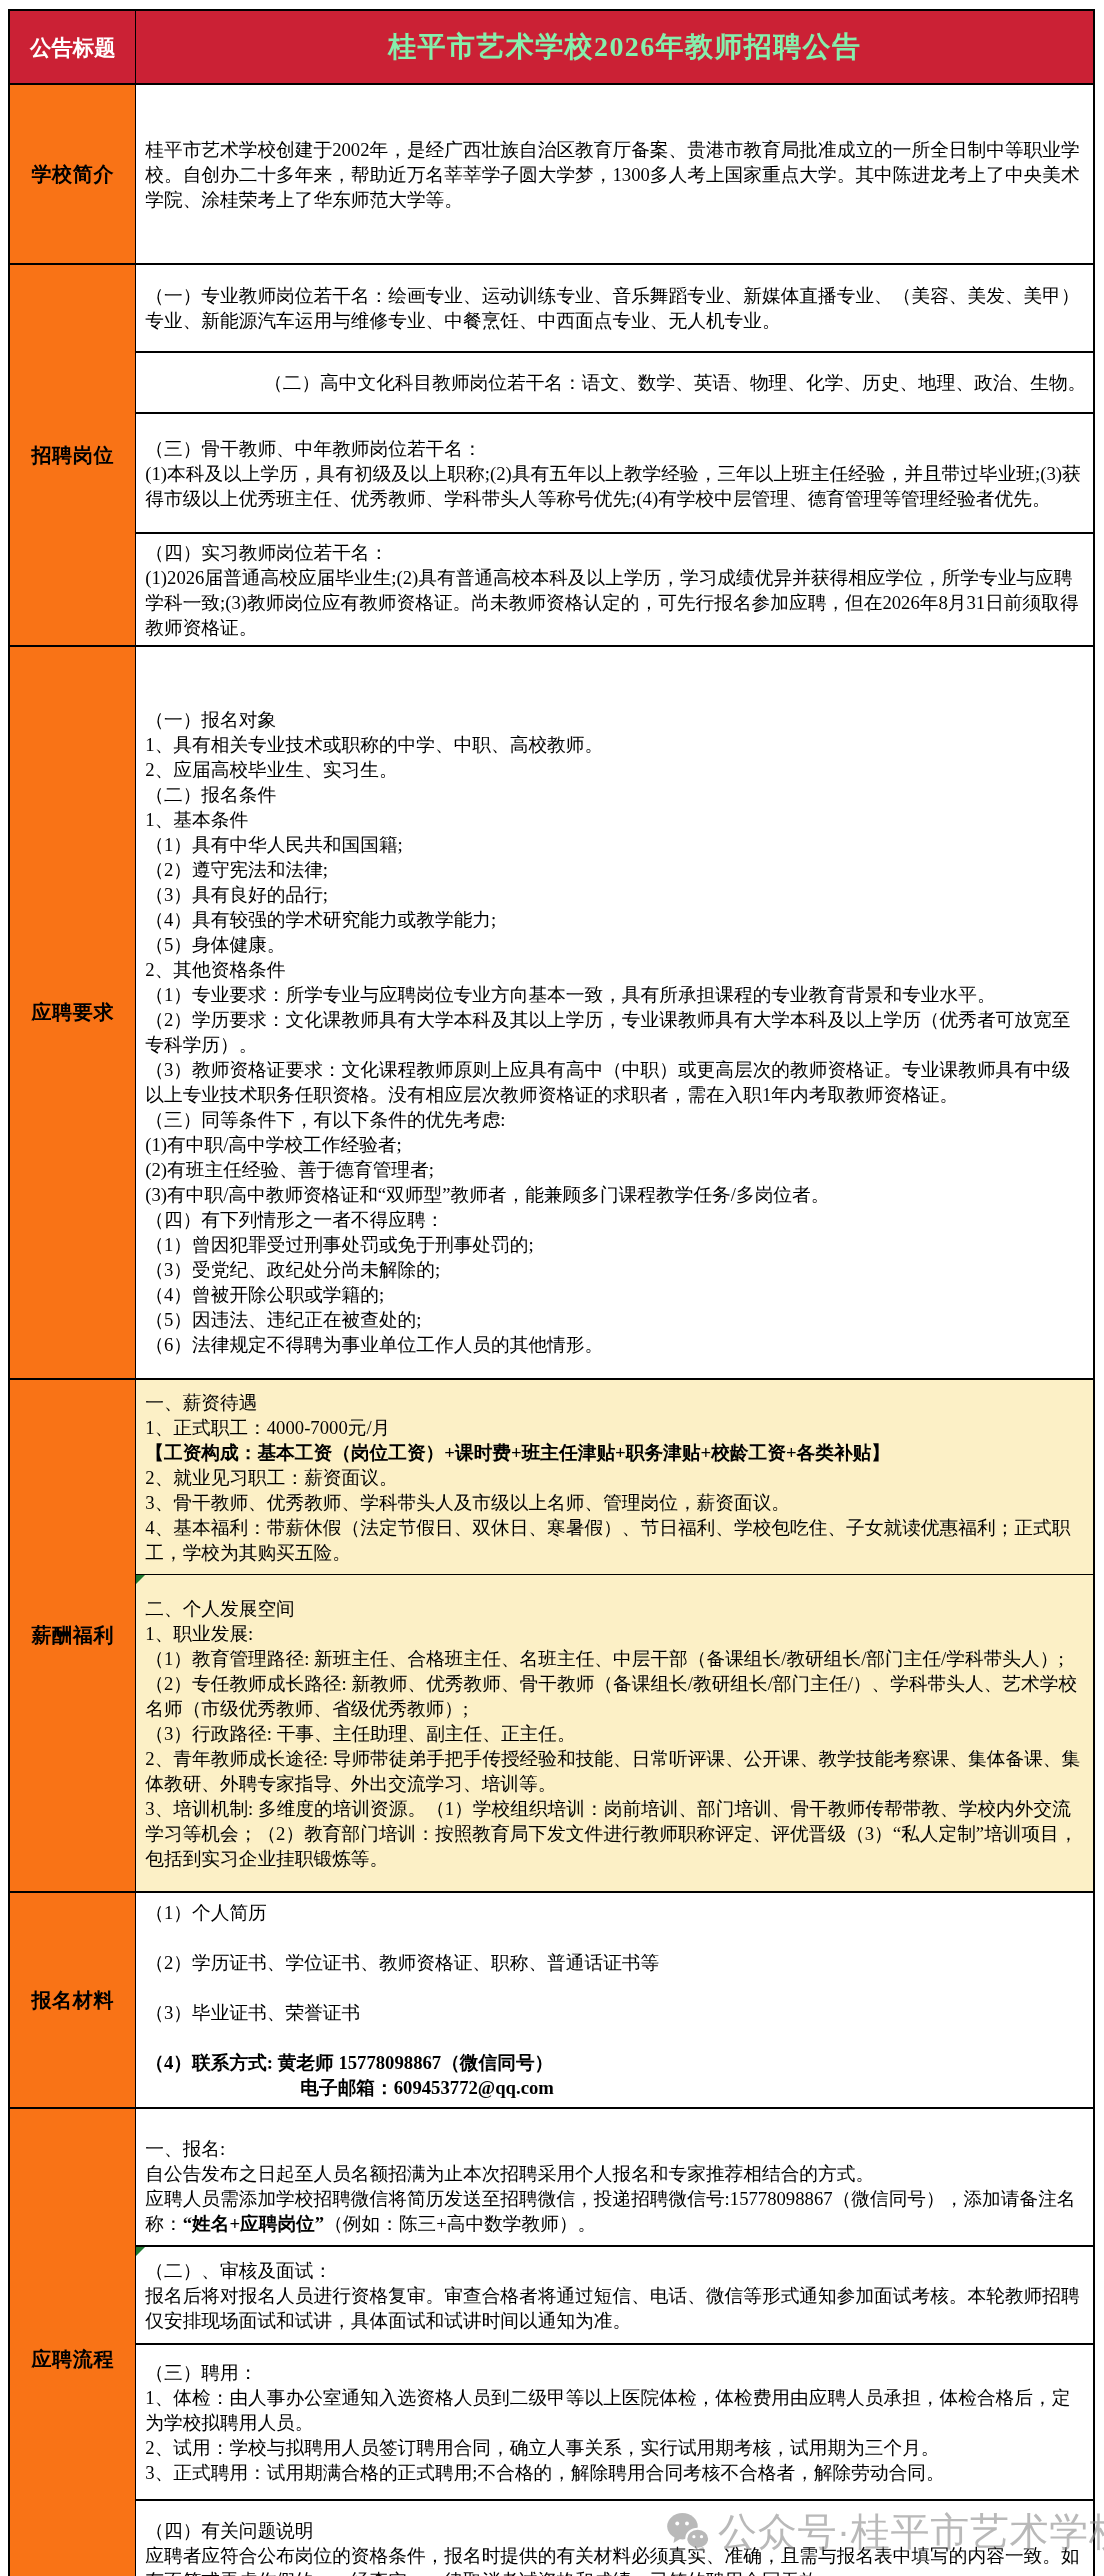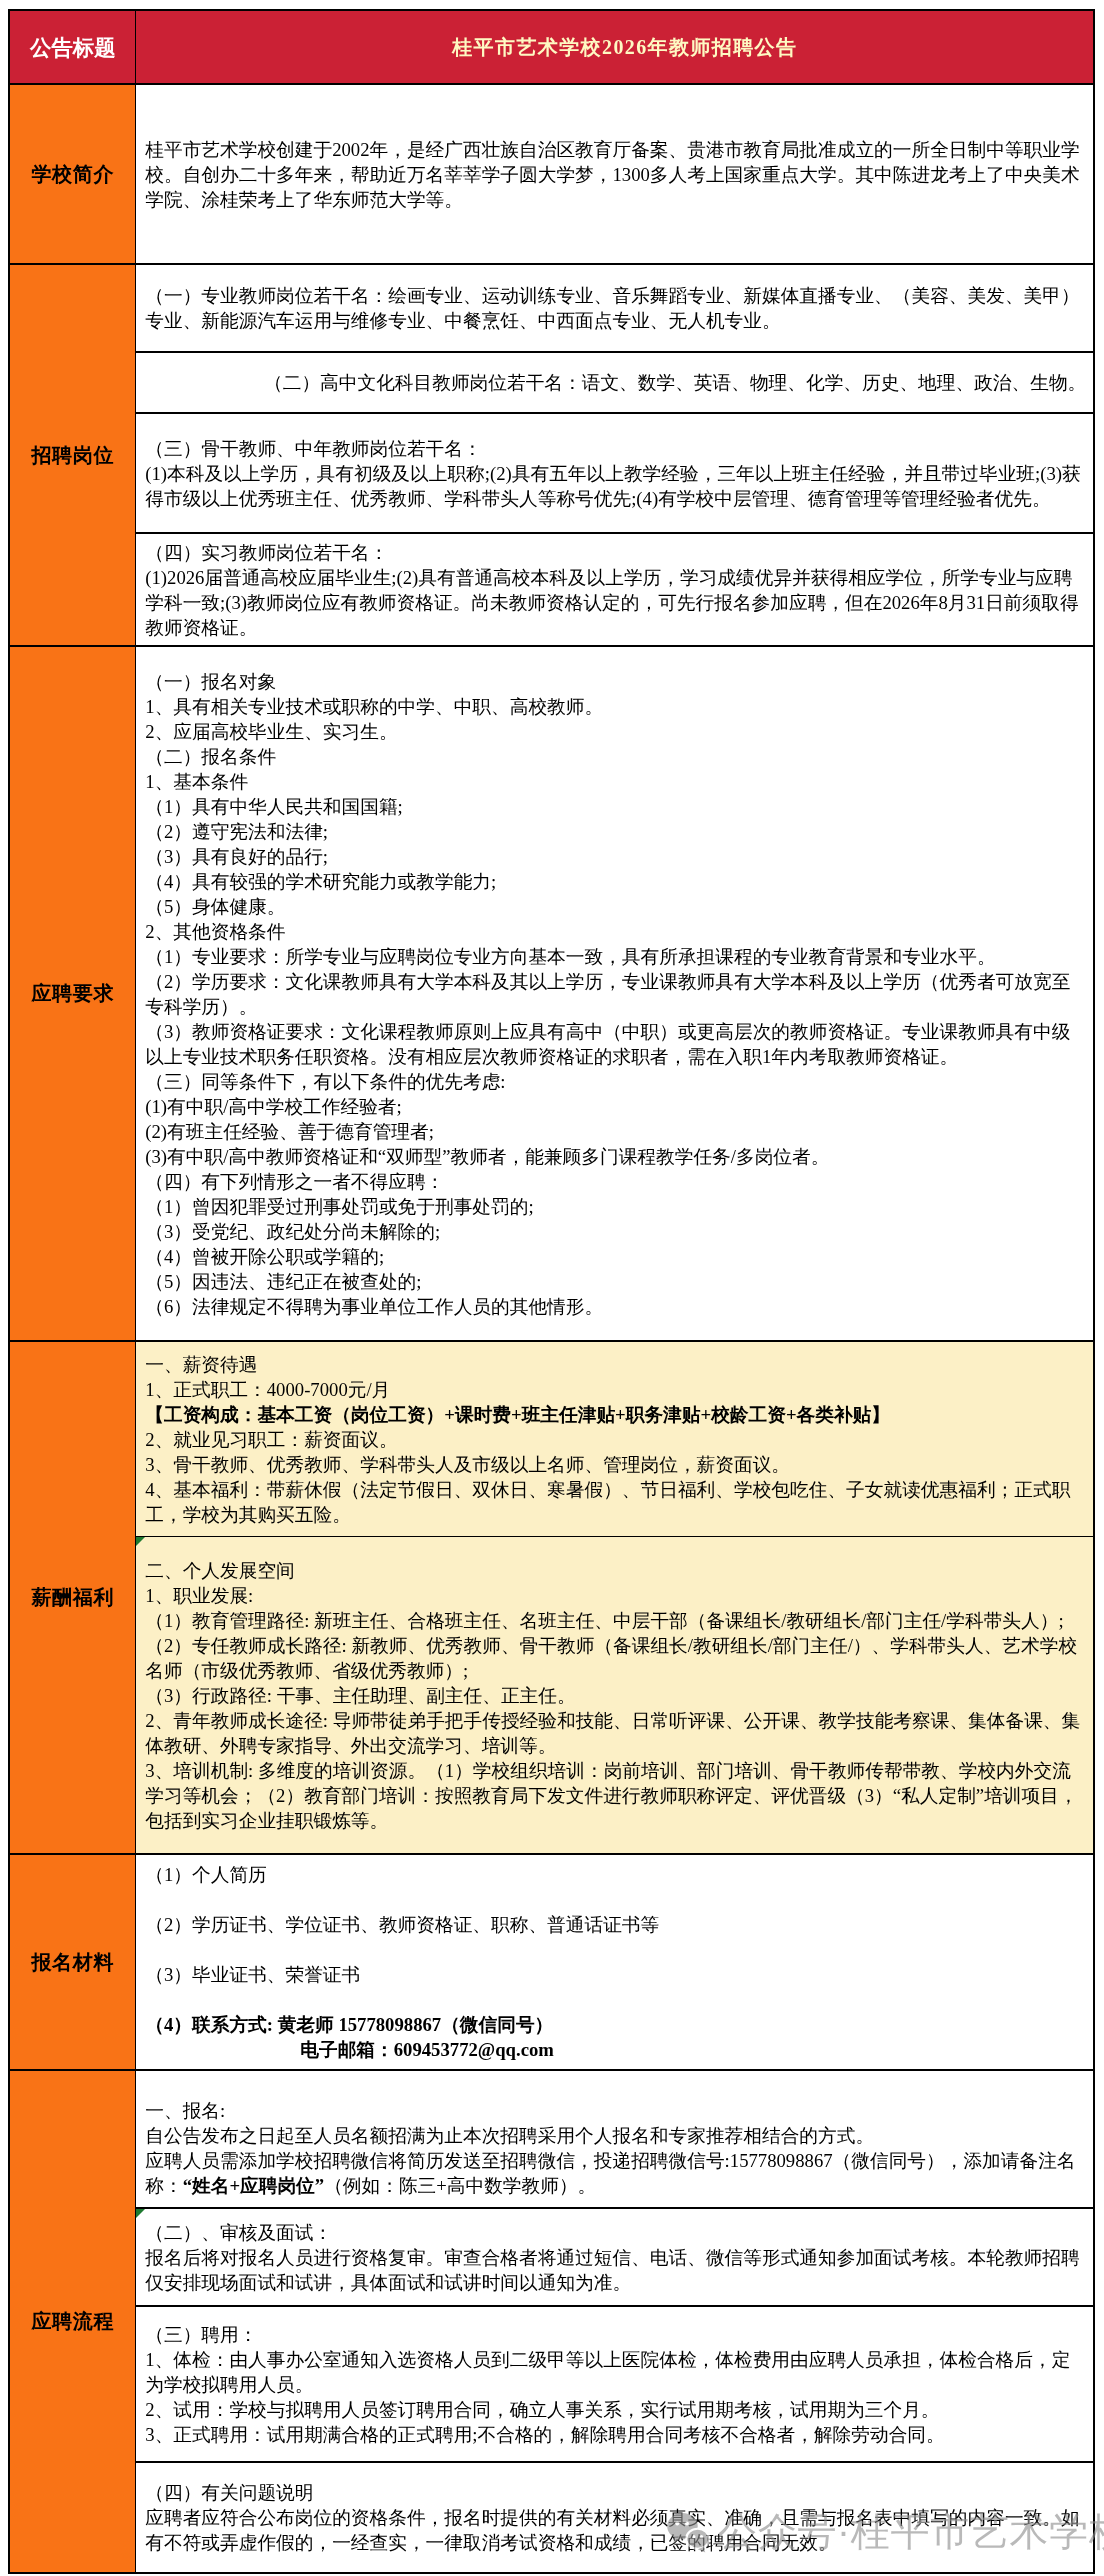--- a/index.html
+++ b/index.html
@@ -13,21 +13,21 @@
     border:2.1px solid #000;background:#fff;
   }
   
   .row-header{display:flex;height:72px;border-bottom:2.8px solid #000;gap:20px;}
   .hdr-label{
     width:125px;border-right:1.4px solid #000;display:flex;align-items:center;justify-content:center;
     color:#fff;font-weight:bold;font-size:21.4px;
   }
   .hdr-title{
     flex:1;display:flex;align-items:center;justify-content:center;
-    color:#fef9c3;font-weight:bold;font-size:20px;letter-spacing:1.4px;
+    color:#86efac;font-weight:bold;font-size:28px;letter-spacing:1.4px;
   }
   
   .group{display:flex;border-bottom:2.8px solid #000;}
   .group:last-child{border-bottom:none;}
   .label-cell{
     width:125px;border-right:1.4px solid #000;display:flex;align-items:center;justify-content:center;
     font-weight:bold;font-size:20px;letter-spacing:0.7px;background:#f97316;flex:0 0 auto;
   }
   .cells{flex:1;display:flex;flex-direction:column;min-width:0;}
   .cell{
@@ -39,21 +39,21 @@
   .para{min-height:25px;line-height:25px;font-size:18.7px;}
   .para .bold{font-weight:bold;}
   .indent{padding-left:155px;}
   .yellow{background:#FCF0C6;}
   
   .c-school-intro{height:178px;}
   .c-jobs-professional{height:88px;}
   .c-jobs-culture{height:61px;text-align:right;}
   .c-jobs-backbone{height:120px;}
   .c-jobs-intern{height:111px;}
-  .c-requirements{height:693px;}
+  .c-requirements{height:693px;margin-top:38px;}
   .c-salary{height:195px;border-bottom-width:1.4px;}
   .c-development{height:316px;}
   .c-materials{height:214px;}
   .c-process-apply{height:121px;margin-top:17px;}
   .c-process-review{height:98px;}
   .c-process-hire{height:156px;}
   .c-process-notes{height:109px;}
   
   .comment-marker{
     position:absolute;top:0;left:0;width:0;height:0;

